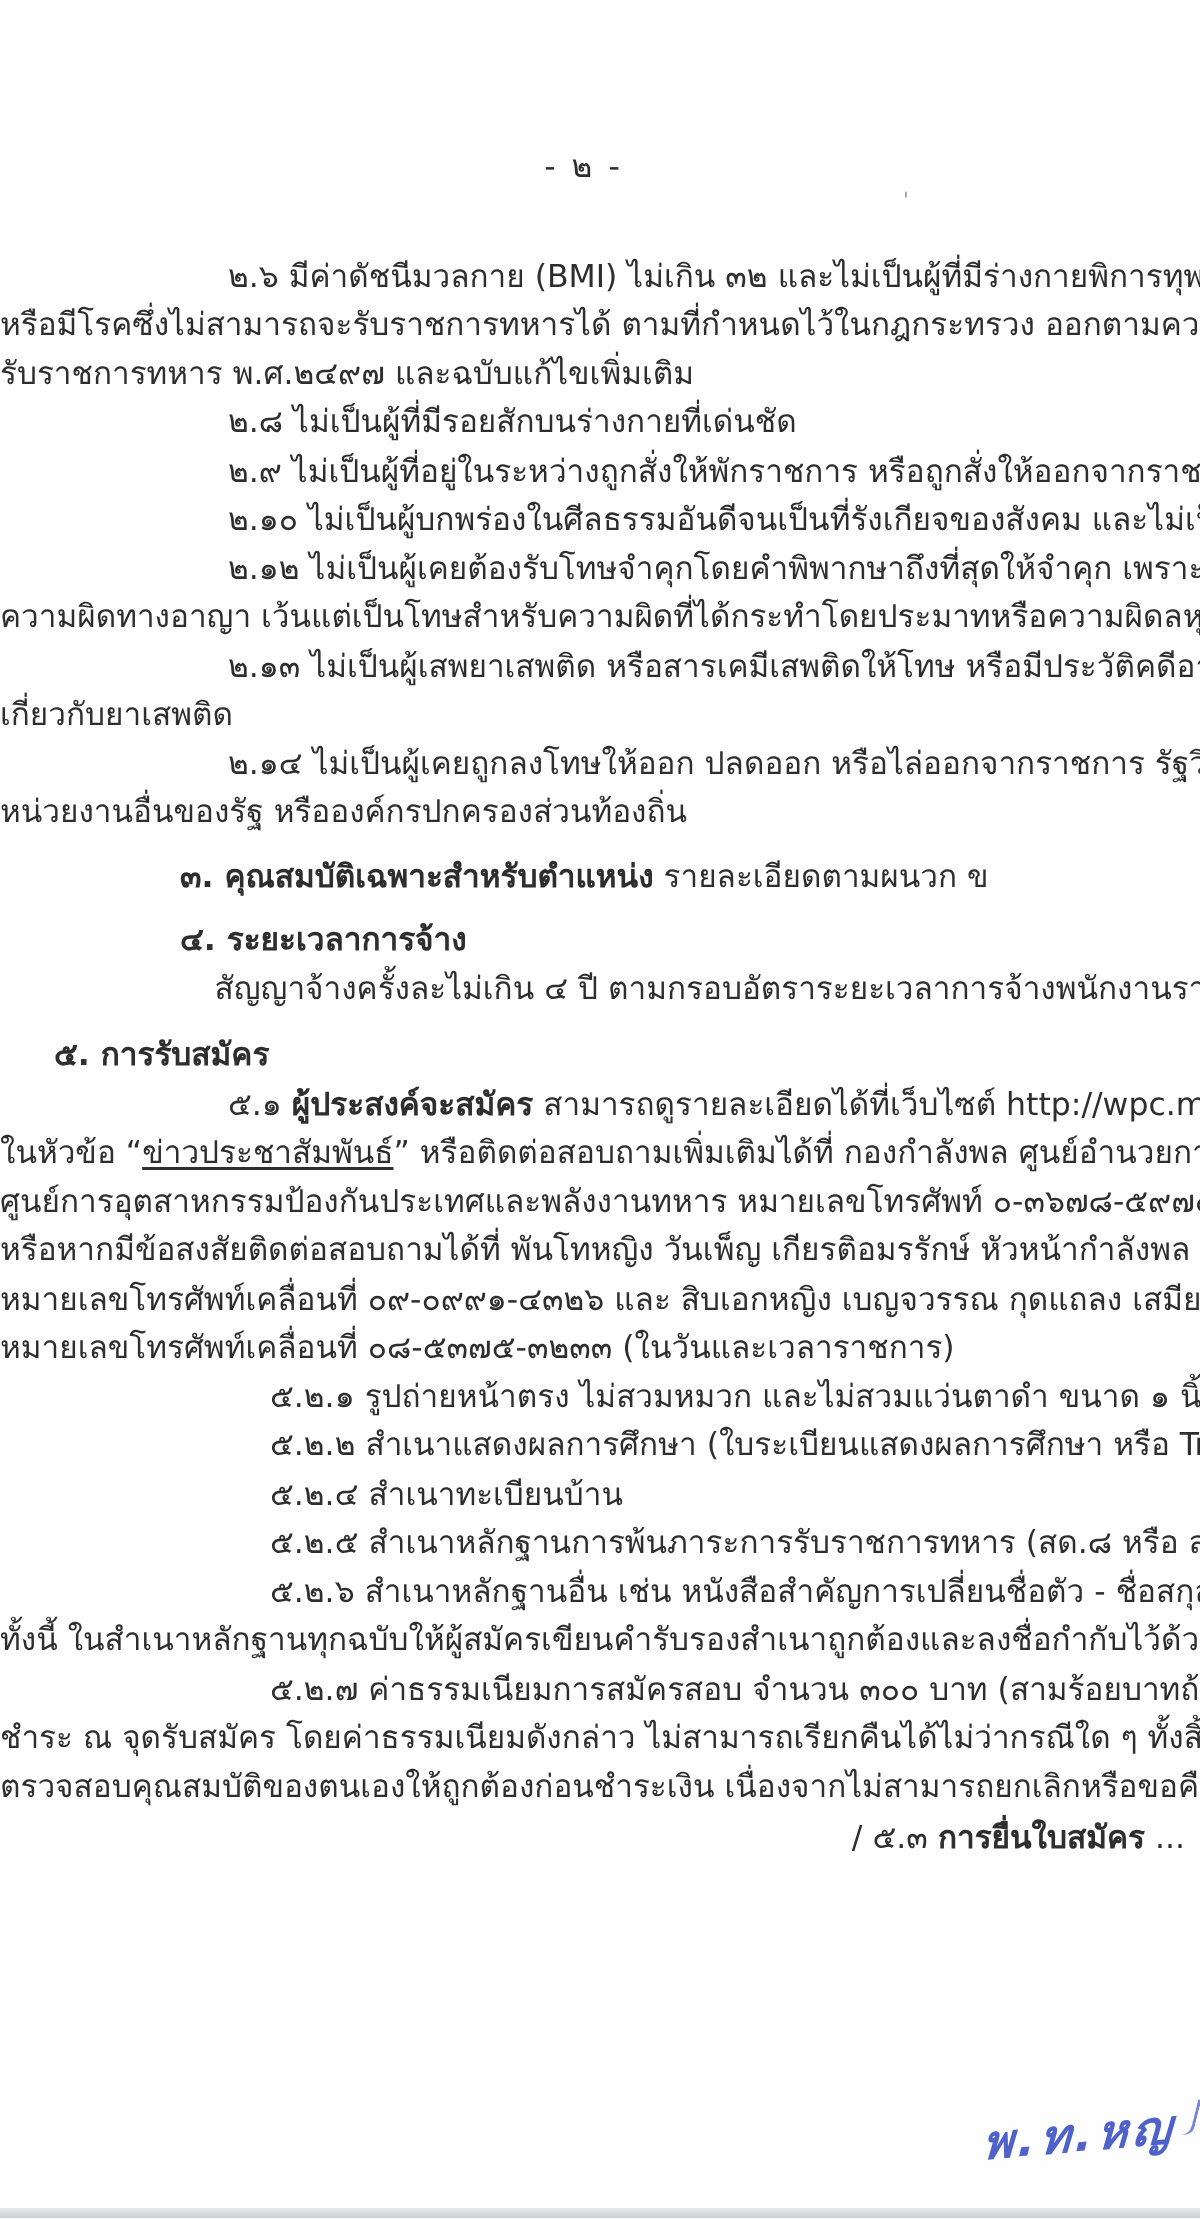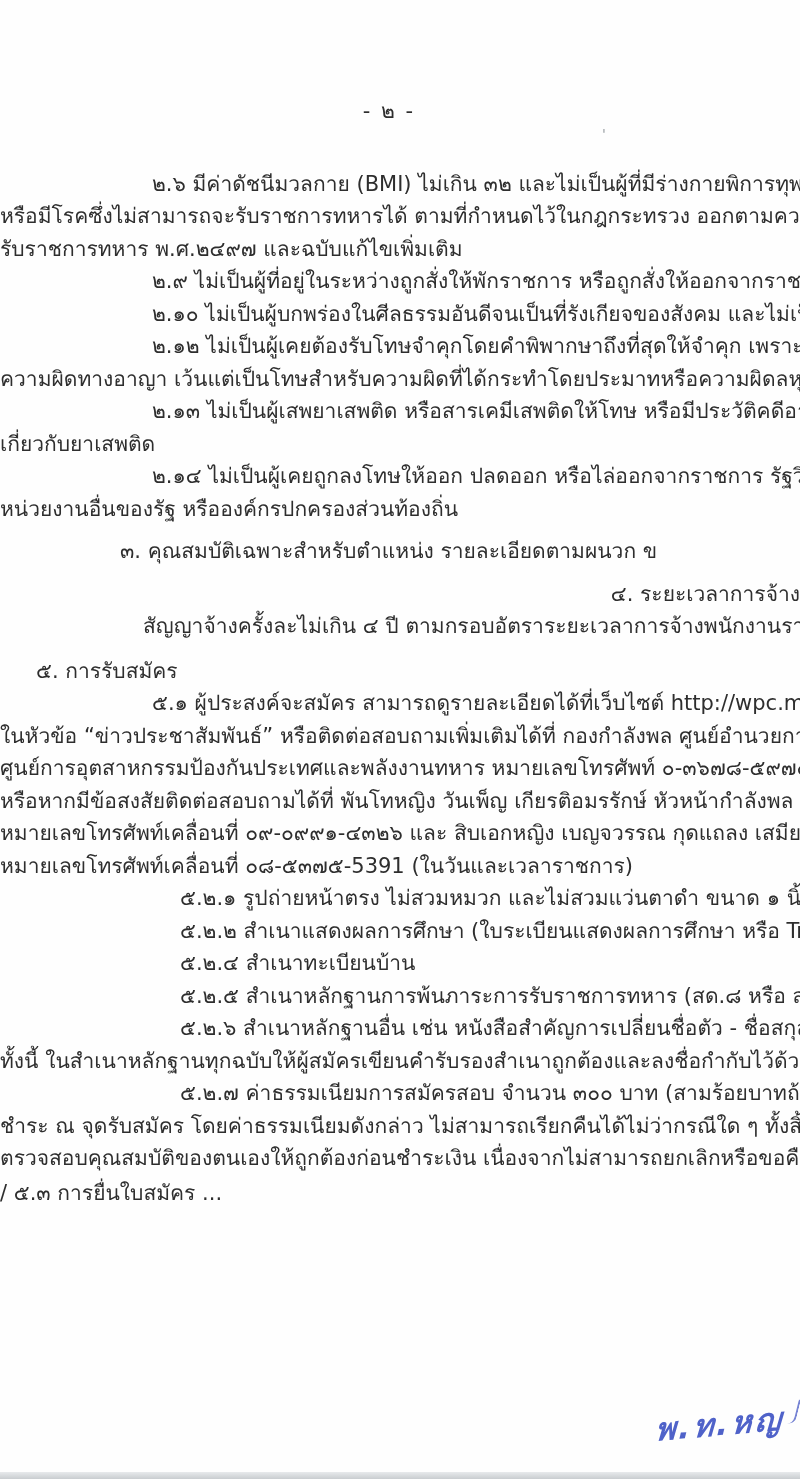--- a/index.html
+++ b/index.html
@@ -24,23 +24,23 @@
   .ln{
     white-space:nowrap;
     overflow:hidden;
     height:32.5px;
   }
   .ind-flush{padding-left:0px;}
   .ind-heading{padding-left:120px;}
   .ind-body{padding-left:143px;}
   .ind-item1{padding-left:152px;}
   .ind-item2{padding-left:180px;}
-  .ind-right{text-align:left;padding-right:10px;}
-  .seg-b{font-weight:normal;}
-  .seg-u{text-underline-offset:3px;text-align:center;}
+  .ind-right{text-align:right;padding-right:10px;}
+  .seg-b{font-weight:bold;}
+  .seg-u{text-decoration:underline;text-underline-offset:3px;text-align:center;}
   .signature{
     position:absolute;
     top:1408px;
     right:16px;
     color:#3d52c4;
     font-size:31px;
     font-style:italic;
     font-weight:bold;
     transform:rotate(-5deg) skewX(-8deg);
     letter-spacing:3px;
@@ -72,38 +72,39 @@
 </head>
 <body>
 
 <div class="page">
   <div class="doc">
     <div class="ln pagenum">- ๒ -</div>
     <div id="lines-host">
         <div class="ln ind-item1"><span>๒.๖ มีค่าดัชนีมวลกาย (BMI) ไม่เกิน ๓๒  และไม่เป็นผู้ที่มีร่างกายพิการทุพพลภาพ</span></div>
         <div class="ln ind-flush"><span>หรือมีโรคซึ่งไม่สามารถจะรับราชการทหารได้ ตามที่กำหนดไว้ในกฎกระทรวง ออกตามความในพระราชบัญญัติ</span></div>
         <div class="ln ind-flush"><span>รับราชการทหาร พ.ศ.๒๔๙๗ และฉบับแก้ไขเพิ่มเติม</span></div>
+        <div class="ln ind-item1"><span>๒.๘ ไม่เป็นผู้ที่มีรอยสักบนร่างกายที่เด่นชัด</span></div>
         <div class="ln ind-item1"><span>๒.๙ ไม่เป็นผู้ที่อยู่ในระหว่างถูกสั่งให้พักราชการ หรือถูกสั่งให้ออกจากราชการไว้ก่อน</span></div>
         <div class="ln ind-item1"><span>๒.๑๐ ไม่เป็นผู้บกพร่องในศีลธรรมอันดีจนเป็นที่รังเกียจของสังคม และไม่เป็นผู้เคยกระทำ</span></div>
         <div class="ln ind-item1"><span>๒.๑๒ ไม่เป็นผู้เคยต้องรับโทษจำคุกโดยคำพิพากษาถึงที่สุดให้จำคุก เพราะกระทำ</span></div>
         <div class="ln ind-flush"><span>ความผิดทางอาญา เว้นแต่เป็นโทษสำหรับความผิดที่ได้กระทำโดยประมาทหรือความผิดลหุโทษ</span></div>
         <div class="ln ind-item1"><span>๒.๑๓ ไม่เป็นผู้เสพยาเสพติด หรือสารเคมีเสพติดให้โทษ หรือมีประวัติคดีอาญาข้อหา</span></div>
         <div class="ln ind-flush"><span>เกี่ยวกับยาเสพติด</span></div>
         <div class="ln ind-item1"><span>๒.๑๔ ไม่เป็นผู้เคยถูกลงโทษให้ออก ปลดออก หรือไล่ออกจากราชการ รัฐวิสาหกิจ</span></div>
         <div class="ln ind-flush"><span>หน่วยงานอื่นของรัฐ หรือองค์กรปกครองส่วนท้องถิ่น</span></div>
         <div class="ln ind-heading" style="margin-top: 10px;"><span class="seg-b">๓. คุณสมบัติเฉพาะสำหรับตำแหน่ง</span><span>  รายละเอียดตามผนวก ข</span></div>
-        <div class="ln ind-heading" style="margin-top: 10px; text-align: right;"><span class="seg-b">๔. ระยะเวลาการจ้าง</span></div>
+        <div class="ln ind-heading" style="margin-top: 10px;"><span class="seg-b">๔. ระยะเวลาการจ้าง</span></div>
         <div class="ln ind-body"><span>สัญญาจ้างครั้งละไม่เกิน ๔ ปี ตามกรอบอัตราระยะเวลาการจ้างพนักงานราชการในแต่ละครั้ง</span></div>
         <div class="ln ind-heading" style="margin-top: 12px; padding-left: 36px;"><span class="seg-b">๕. การรับสมัคร</span></div>
         <div class="ln ind-item1"><span>๕.๑ </span><span class="seg-b">ผู้ประสงค์จะสมัคร</span><span> สามารถดูรายละเอียดได้ที่เว็บไซต์ http://wpc.mod.go.th</span></div>
         <div class="ln ind-flush"><span>ในหัวข้อ “</span><span class="seg-u">ข่าวประชาสัมพันธ์</span><span>” หรือติดต่อสอบถามเพิ่มเติมได้ที่ กองกำลังพล ศูนย์อำนวยการสร้างอาวุธ</span></div>
         <div class="ln ind-flush"><span>ศูนย์การอุตสาหกรรมป้องกันประเทศและพลังงานทหาร หมายเลขโทรศัพท์ ๐-๓๖๗๘-๕๙๗๐ ถึง ๙</span></div>
         <div class="ln ind-flush"><span>หรือหากมีข้อสงสัยติดต่อสอบถามได้ที่ พันโทหญิง วันเพ็ญ  เกียรติอมรรักษ์ หัวหน้ากำลังพล แผนกกำลังพล</span></div>
         <div class="ln ind-flush"><span>หมายเลขโทรศัพท์เคลื่อนที่ ๐๙-๐๙๙๑-๔๓๒๖ และ สิบเอกหญิง เบญจวรรณ  กุดแถลง เสมียนแผนกกำลังพล</span></div>
-        <div class="ln ind-flush"><span>หมายเลขโทรศัพท์เคลื่อนที่ ๐๘-๕๓๗๕-5391 (ในวันและเวลาราชการ)</span></div>
+        <div class="ln ind-flush"><span>หมายเลขโทรศัพท์เคลื่อนที่ ๐๘-๕๓๗๕-๓๒๓๓ (ในวันและเวลาราชการ)</span></div>
         <div class="ln ind-item2"><span>๕.๒.๑  รูปถ่ายหน้าตรง ไม่สวมหมวก และไม่สวมแว่นตาดำ ขนาด ๑ นิ้ว ถ่ายไม่เกิน ๖ เดือน</span></div>
         <div class="ln ind-item2"><span>๕.๒.๒  สำเนาแสดงผลการศึกษา (ใบระเบียนแสดงผลการศึกษา หรือ Transcript)</span></div>
         <div class="ln ind-item2"><span>๕.๒.๔  สำเนาทะเบียนบ้าน</span></div>
         <div class="ln ind-item2"><span>๕.๒.๕  สำเนาหลักฐานการพ้นภาระการรับราชการทหาร (สด.๘ หรือ สด.๔๓)</span></div>
         <div class="ln ind-item2"><span>๕.๒.๖  สำเนาหลักฐานอื่น เช่น หนังสือสำคัญการเปลี่ยนชื่อตัว - ชื่อสกุล (ถ้ามี)</span></div>
         <div class="ln ind-flush"><span>ทั้งนี้ ในสำเนาหลักฐานทุกฉบับให้ผู้สมัครเขียนคำรับรองสำเนาถูกต้องและลงชื่อกำกับไว้ด้วย</span></div>
         <div class="ln ind-item2"><span>๕.๒.๗  ค่าธรรมเนียมการสมัครสอบ จำนวน ๓๐๐ บาท (สามร้อยบาทถ้วน)</span></div>
         <div class="ln ind-flush"><span>ชำระ ณ จุดรับสมัคร โดยค่าธรรมเนียมดังกล่าว ไม่สามารถเรียกคืนได้ไม่ว่ากรณีใด ๆ ทั้งสิ้น ซึ่งผู้สมัครจะต้อง</span></div>
         <div class="ln ind-flush"><span>ตรวจสอบคุณสมบัติของตนเองให้ถูกต้องก่อนชำระเงิน เนื่องจากไม่สามารถยกเลิกหรือขอคืนเงินค่าสมัครได้</span></div>
         <div class="ln ind-right" style="margin-top: 2px;"><span>/ ๕.๓ </span><span class="seg-b">การยื่นใบสมัคร</span><span> ...</span></div>

